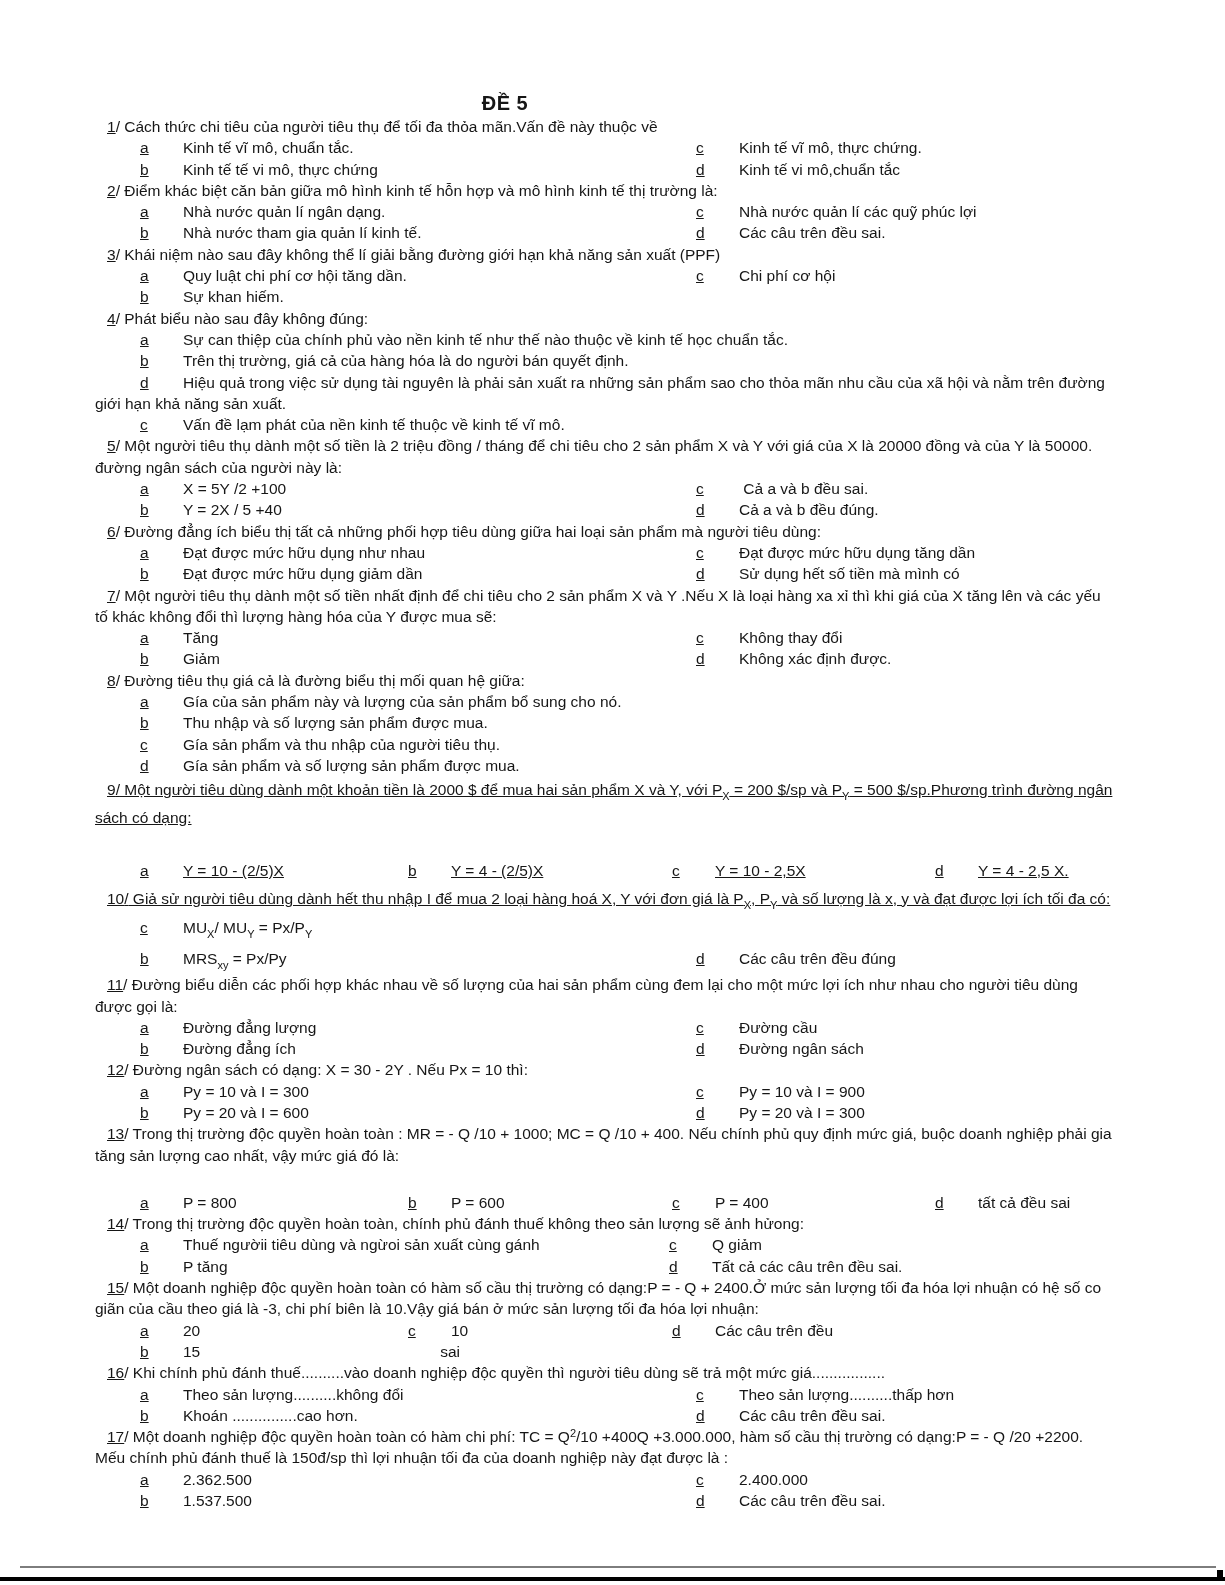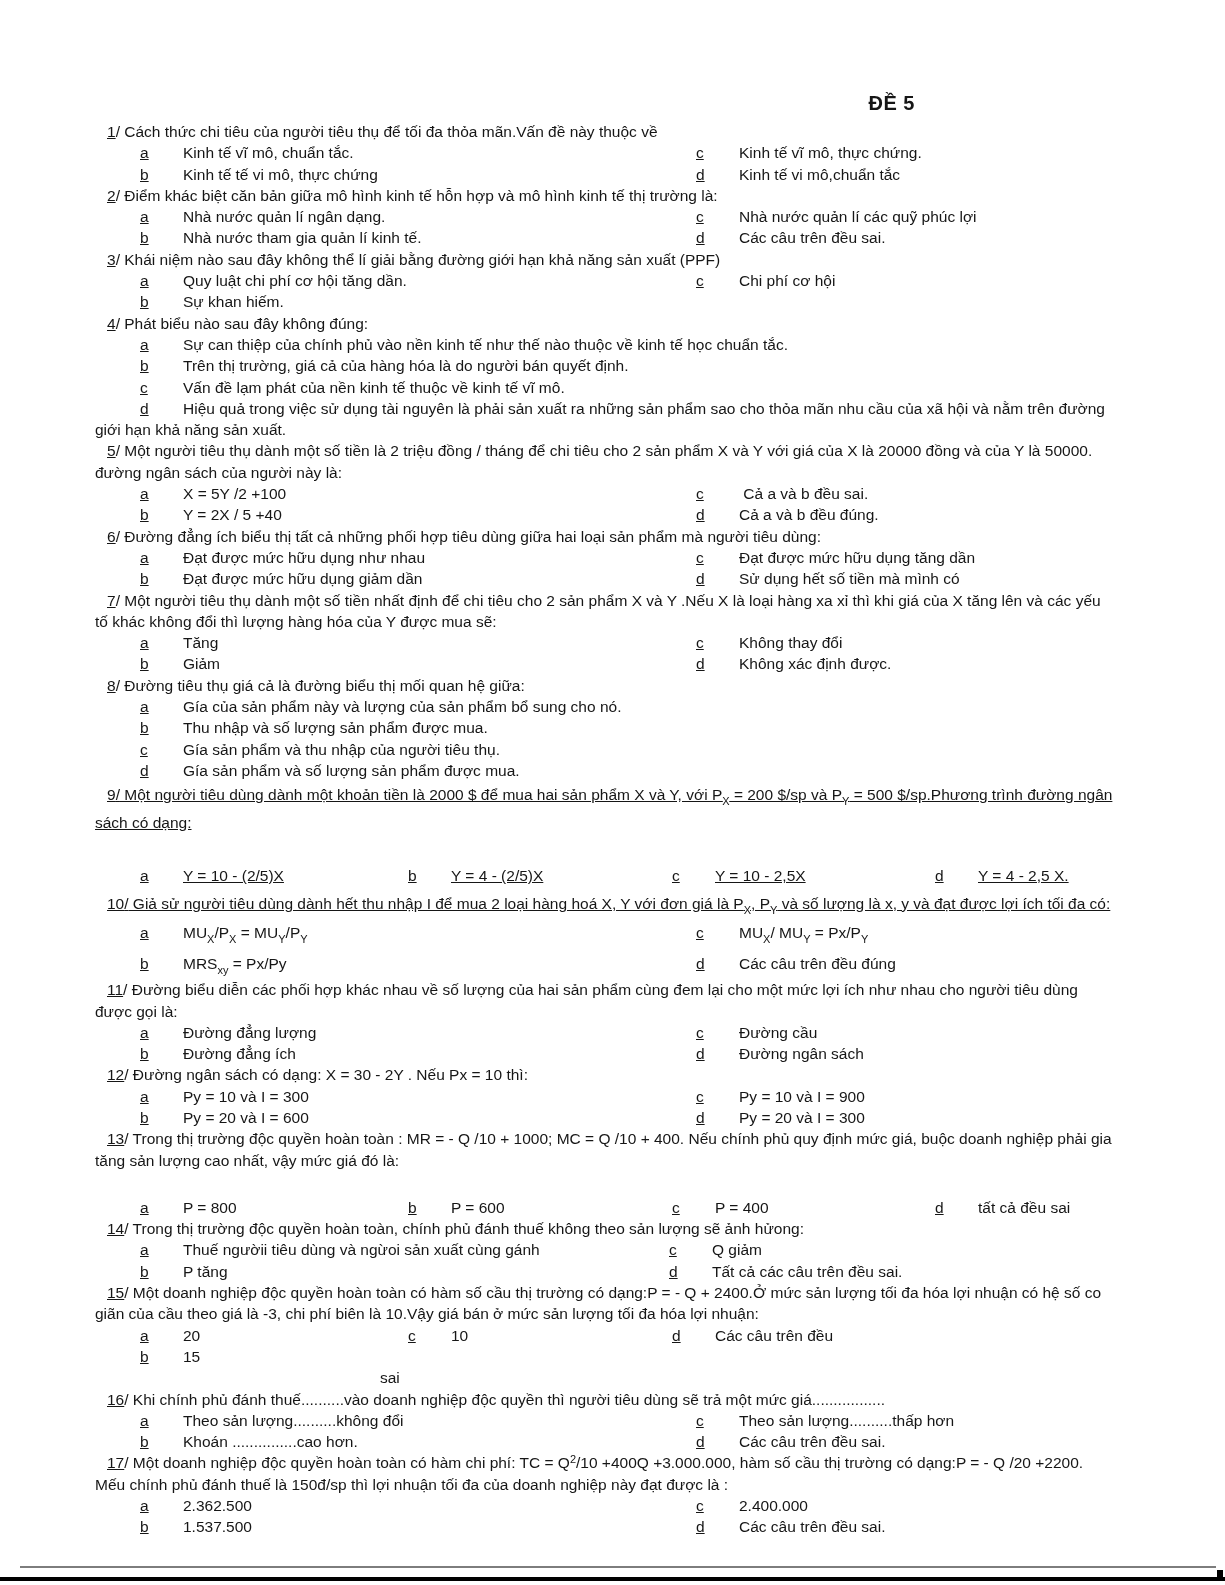--- a/index.html
+++ b/index.html
@@ -3,31 +3,31 @@
 <meta charset="utf-8">
 <style>
   html,body{margin:0;padding:0;}
   body{
     width:1225px;height:1585px;background:#ffffff;position:relative;overflow:hidden;
     font-family:"Liberation Sans","DejaVu Sans",sans-serif;color:#161616;
     -webkit-font-smoothing:antialiased;
   }
   .doc{position:absolute;top:90px;left:0;width:1225px;box-sizing:border-box;
        padding:0 108px 0 95px;font-size:15.5px;line-height:21.3px;}
-  .title{width:820px;text-align:right;font-weight:bold;font-size:20px;line-height:26px;
-         margin-bottom:5px;letter-spacing:.5px;}
+  .title{width:820px;text-align:center;font-weight:bold;font-size:20px;line-height:26px;
+         letter-spacing:.5px;}
   .q-head{text-indent:12px;}
   .u{text-decoration:underline;}
   .q-num{white-space:nowrap;}
   .orow{display:grid;margin-left:45px;}
   .cols2{grid-template-columns:532px 1fr;gap:24px;}
   .cols2.narrow{grid-template-columns:505px 1fr;}
   .cols4{grid-template-columns:268px 264px 263px 1fr;margin-top:26px;}
   .cols15{grid-template-columns:268px 264px 1fr;}
-  .r15{display:flex;flex-direction:column;}
+  .r15{display:flex;}
   .letter{display:inline-block;min-width:43px;text-decoration:underline;}
   .optline .letter{margin-left:45px;}
   .sai{margin-left:240px;}
   .tall{line-height:27.5px;text-decoration:underline;}
   .tallrow{line-height:31px;}
   sub{font-size:11px;vertical-align:-5px;line-height:0;}
   sup{font-size:11px;vertical-align:5px;line-height:0;}
   .line-gray{position:absolute;left:20px;top:1566px;width:1196px;height:2px;background:#7d7d7d;}
   .line-black{position:absolute;left:0;top:1577px;width:1225px;height:4px;background:#000;}
   .line-tick{position:absolute;left:1217px;top:1570px;width:6px;height:11px;background:#000;}
@@ -67,22 +67,22 @@
           <span class="opt"><span class="letter">c</span><span class="otext">Chi phí cơ hội</span></span>
         </div>
         <div class="orow cols2">
           <span class="opt"><span class="letter">b</span><span class="otext">Sự khan hiếm.</span></span>
         </div>
       </div>
       <div class="q-block">
         <div class="q-head"><span class="q-num"><span class="u">4</span>/</span> Phát biểu nào sau đây không đúng:</div>
         <div class="optline"><span class="letter">a</span><span class="otext">Sự can thiệp của chính phủ vào nền kinh tế như thế nào thuộc về kinh tế học chuẩn tắc.</span></div>
         <div class="optline"><span class="letter">b</span><span class="otext">Trên thị trường, giá cả của hàng hóa là do người bán quyết định.</span></div>
+        <div class="optline"><span class="letter">d</span><span class="otext">Hiệu quả trong việc sử dụng tài nguyên là phải sản xuất ra những sản phẩm sao cho thỏa mãn nhu cầu của xã hội và nằm trên đường giới hạn khả năng sản xuất.</span></div>
         <div class="optline"><span class="letter">c</span><span class="otext">Vấn đề lạm phát của nền kinh tế thuộc về kinh tế vĩ mô.</span></div>
-        <div class="optline"><span class="letter">d</span><span class="otext">Hiệu quả trong việc sử dụng tài nguyên là phải sản xuất ra những sản phẩm sao cho thỏa mãn nhu cầu của xã hội và nằm trên đường giới hạn khả năng sản xuất.</span></div>
       </div>
       <div class="q-block">
         <div class="q-head"><span class="q-num"><span class="u">5</span>/</span> Một người tiêu thụ dành một số tiền là 2 triệu đồng / tháng để chi tiêu cho 2 sản phẩm X và Y với giá của X là 20000 đồng và của  Y là 50000. đường ngân sách của người này là:</div>
         <div class="orow cols2">
           <span class="opt"><span class="letter">a</span><span class="otext">X = 5Y /2 +100</span></span>
           <span class="opt"><span class="letter">c</span><span class="otext"> Cả a và b đều sai.</span></span>
         </div>
         <div class="orow cols2">
           <span class="opt"><span class="letter">b</span><span class="otext">Y = 2X / 5 +40</span></span>
           <span class="opt"><span class="letter">d</span><span class="otext">Cả a và b đều đúng.</span></span>
@@ -122,21 +122,20 @@
         <div class="orow cols4 tall">
           <span class="opt"><span class="letter">a</span><span class="otext">Y =  10 - (2/5)X</span></span>
           <span class="opt"><span class="letter">b</span><span class="otext">Y =  4 - (2/5)X</span></span>
           <span class="opt"><span class="letter">c</span><span class="otext">Y =  10 - 2,5X</span></span>
           <span class="opt"><span class="letter">d</span><span class="otext">Y =  4 - 2,5 X.</span></span>
         </div>
       </div>
       <div class="q-block">
         <div class="q-head tall"><span class="q-num"><span class="u">10</span>/</span> Giả sử người tiêu dùng dành hết thu nhập I để mua 2 loại hàng hoá X, Y với đơn giá là P<sub>X</sub>, P<sub>Y</sub> và số lượng là x, y và đạt được lợi ích tối đa có:</div>
         <div class="orow cols2 tallrow">
-          <span class="opt"><span class="letter">a</span><span class="otext">MU<sub>X</sub>/P<sub>X</sub> = MU<sub>Y</sub>/P<sub>Y</sub></span></span>
           <span class="opt"><span class="letter">c</span><span class="otext">MU<sub>X</sub>/ MU<sub>Y</sub>  =  Px/P<sub>Y</sub></span></span>
         </div>
         <div class="orow cols2 tallrow">
           <span class="opt"><span class="letter">b</span><span class="otext">MRS<sub>xy</sub> = Px/Py</span></span>
           <span class="opt"><span class="letter">d</span><span class="otext">Các câu trên đều đúng</span></span>
         </div>
       </div>
       <div class="q-block">
         <div class="q-head"><span class="q-num"><span class="u">11</span>/</span> Đường biểu diễn các phối hợp khác nhau về số lượng của hai sản phẩm cùng đem lại cho một mức lợi ích như nhau cho người tiêu dùng được gọi là:</div>
         <div class="orow cols2">

